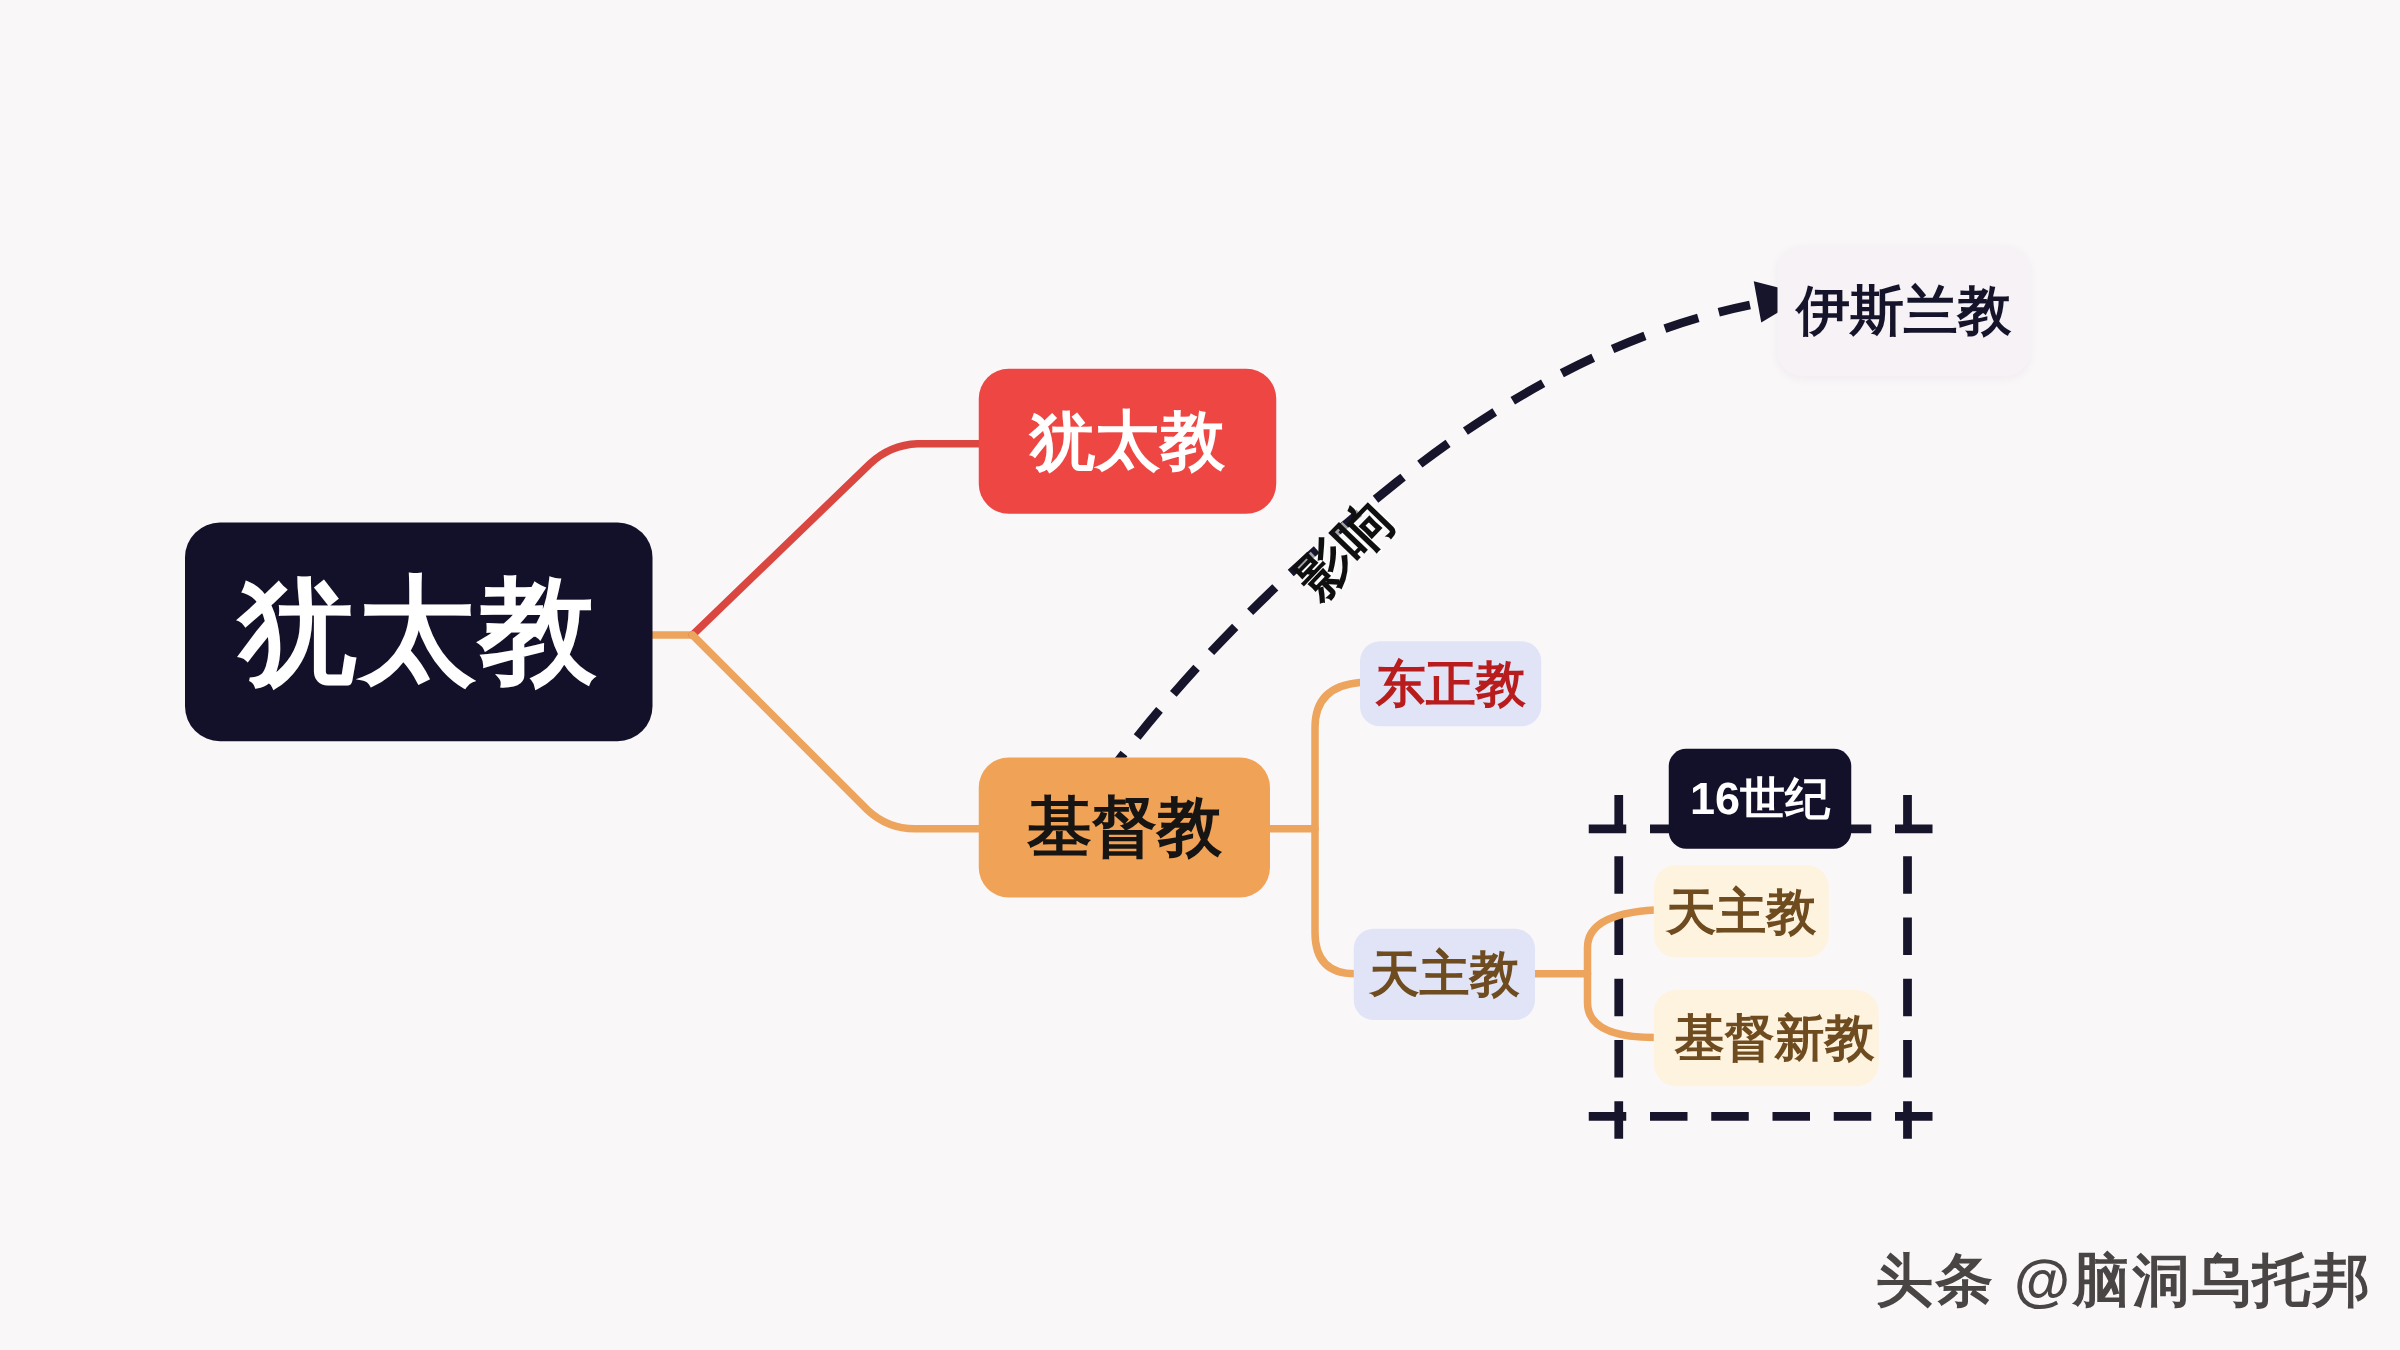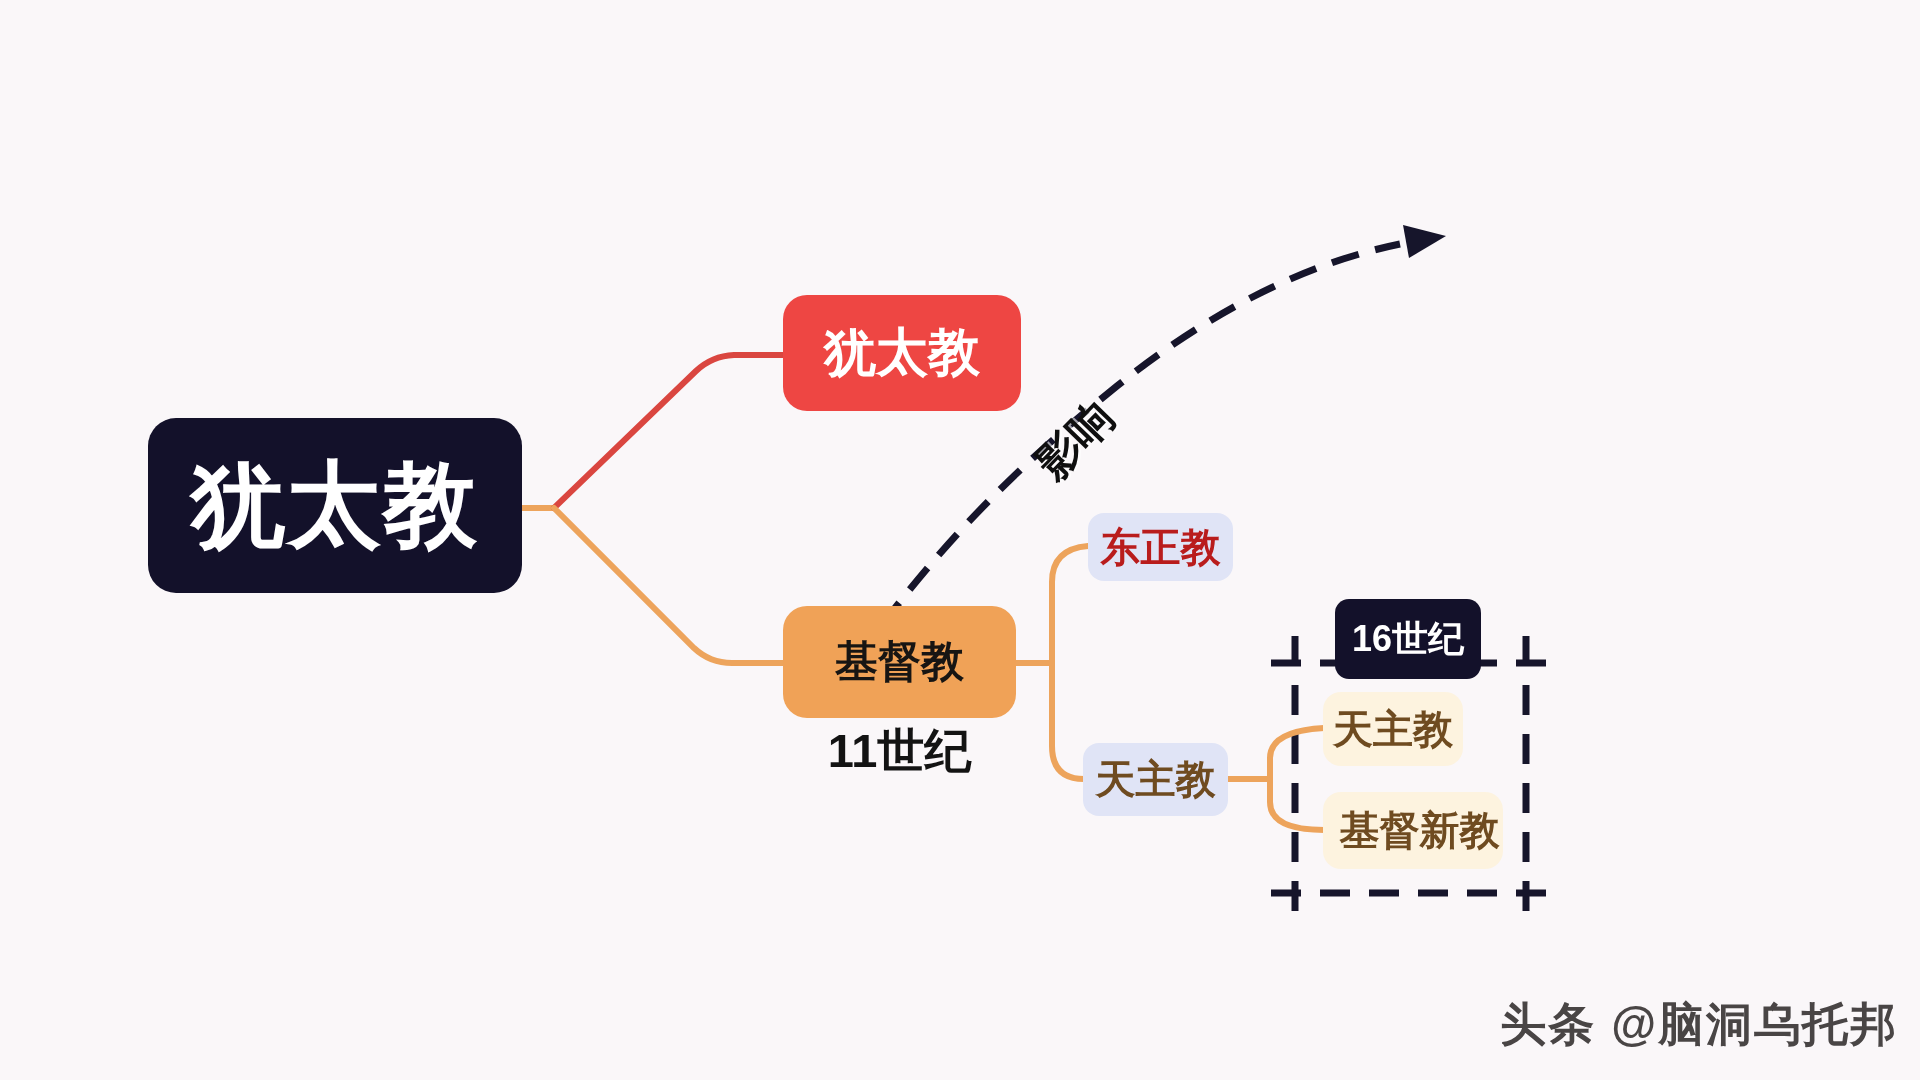--- a/index.html
+++ b/index.html
@@ -27,21 +27,21 @@
     color: #ffffff; font-size: 94px; letter-spacing: 2px;
   }
   .node-judaism {
     left: 783px; top: 295px; width: 238px; height: 116px;
     background: #ee4643; border-radius: 24px;
     color: #ffffff; font-size: 52px;
   }
   .node-christianity {
     left: 783px; top: 606px; width: 233px; height: 112px;
     background: #f0a257; border-radius: 24px;
-    color: #171513; font-size: 43px;
+    color: #171513; font-size: 52px;
   }
   .century-note {
     position: absolute;
     left: 783px; top: 720px; width: 233px;
     text-align: center;
     color: #131313; font-size: 47px; font-weight: bold;
   }
   .node-orthodox {
     left: 1088px; top: 513px; width: 145px; height: 68px;
     background: #e0e4f6; border-radius: 16px;
@@ -121,21 +121,20 @@
   </div>
 
   <div class="node node-judaism">
     <span>犹太教</span>
   </div>
 
   <div class="node node-christianity">
     <span>基督教</span>
   </div>
 
-  <div class="century-note">11世纪</div>
 
   <div class="node node-orthodox">
     <span>东正教</span>
   </div>
 
   <div class="node node-catholic">
     <span>天主教</span>
   </div>
 
   <div class="node node-century16">
@@ -143,18 +142,21 @@
   </div>
 
   <div class="node node-catholic2">
     <span>天主教</span>
   </div>
 
   <div class="node node-protestant">
     <span>基督新教</span>
   </div>
 
+  <div class="node node-islam">
+    <span>伊斯兰教</span>
+  </div>
 
   <div class="influence-label">影响</div>
 
   <div class="watermark">头条 @脑洞乌托邦</div>
 
 </div>
 
 </body></html>

